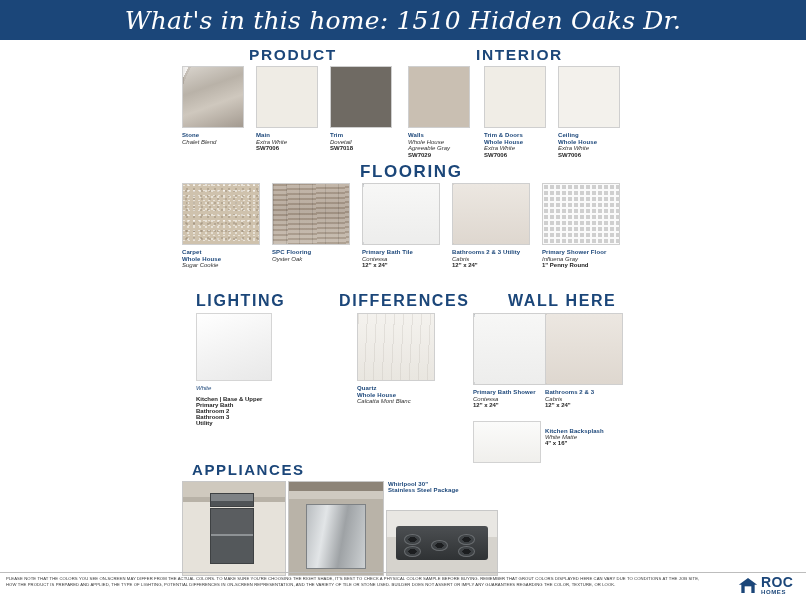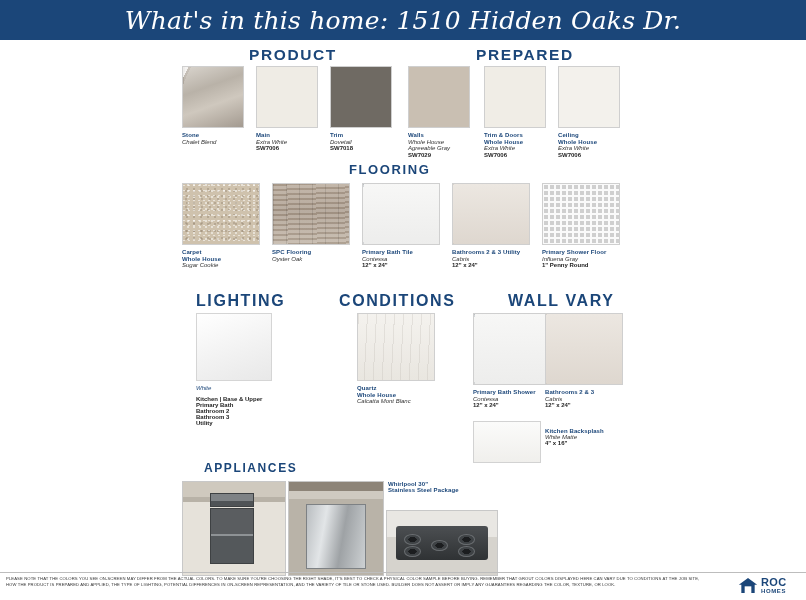--- a/index.html
+++ b/index.html
@@ -100,21 +100,21 @@
     height: 24px;
     display:flex;
     align-items:center;
   }
   .logo-mark {
     width: 20px; height: 17px;
     position:relative;
     margin-right:3px;
   }
   .logo-text { line-height:1; }
-  .logo-roc { font-size: 11px; font-weight:bold; color:#1b4679; letter-spacing:.4px;text-align:center;}
+  .logo-roc { font-size: 14px; font-weight:bold; color:#1b4679; letter-spacing:.4px;text-align:center;}
   .logo-homes { font-size: 6px; font-weight:bold; color:#1b4679; letter-spacing:.6px;}
 
   
   .tex-stone {
     background:
       linear-gradient(115deg, rgba(255,255,255,.75) 0 6%, rgba(160,150,140,.25) 6% 9%, rgba(255,255,255,0) 9% 20%),
       linear-gradient(95deg, rgba(120,110,100,.30) 0 3%, rgba(255,255,255,0) 3% 14%),
       linear-gradient(160deg, #d9d4cd 0%, #b9b2a8 35%, #cfc8be 60%, #a39a90 100%);
   }
   .tex-solid-extrawhite { background:#efece5; }
@@ -211,21 +211,21 @@
   
 </style>
 </head>
 <body>
 
 <div class="header">
   <div class="header-title">What's in this home: 1510 Hidden Oaks Dr.</div>
 </div>
 
 <div class="sec-title" style="left:249px; top:46px;">PRODUCT</div>
-<div class="sec-title" style="left:476px; top:46px;">PREPARED</div>
+<div class="sec-title" style="left:476px; top:46px;">INTERIOR</div>
 
 <div class="swatch" style="left:182px; top:66px;">
   <div class="sw-img tex-stone"></div>
   <div class="sw-cap">
     <div class="cap-name">Stone</div>
     <div class="cap-sub">Chalet Blend</div>
   </div>
 </div>
 
 <div class="swatch" style="left:256px; top:66px;">
@@ -269,21 +269,21 @@
 <div class="swatch" style="left:558px; top:66px;">
   <div class="sw-img tex-solid-ceiling"></div>
   <div class="sw-cap">
     <div class="cap-name">Ceiling</div>
     <div class="cap-name">Whole House</div>
     <div class="cap-sub">Extra White</div>
     <div class="cap-code">SW7006</div>
   </div>
 </div>
 
-<div class="sec-title" style="left:349px; top:162px; font-size:13px;">FLOORING</div>
+<div class="sec-title" style="left:360px; top:162px; font-size:17px;">FLOORING</div>
 
 <div class="swatch" style="left:182px; top:183px;">
   <div class="sw-img-lg tex-carpet"></div>
   <div class="sw-cap">
     <div class="cap-name">Carpet</div>
     <div class="cap-name">Whole House</div>
     <div class="cap-sub">Sugar Cookie</div>
   </div>
 </div>
 
@@ -316,22 +316,22 @@
 <div class="swatch" style="left:542px; top:183px;">
   <div class="sw-img-lg tex-penny"></div>
   <div class="sw-cap">
     <div class="cap-name">Primary Shower Floor</div>
     <div class="cap-sub">Influena Gray</div>
     <div class="cap-code">1" Penny Round</div>
   </div>
 </div>
 
 <div class="sec-title" style="left:196px; top:292px; font-size:16px;">LIGHTING</div>
-<div class="sec-title" style="left:339px; top:292px; font-size:16px;">CONDITIONS</div>
-<div class="sec-title" style="left:508px; top:292px; font-size:16px;">WALL VARY</div>
+<div class="sec-title" style="left:339px; top:292px; font-size:16px;">DIFFERENCES</div>
+<div class="sec-title" style="left:508px; top:292px; font-size:16px;">WALL HERE</div>
 
 <div class="swatch" style="left:196px; top:313px;">
   <div class="tex-cab-white" style="width:76px;height:68px;"></div>
   <div class="sw-cap">
     <div class="cap-sub" style="color:#1b4679;">White</div>
   </div>
 </div>
 <div class="abs" style="left:196px; top:396px; width:110px;">
   <div class="cap-code">Kitchen | Base &amp; Upper</div>
   <div class="cap-code">Primary Bath</div>
@@ -369,21 +369,21 @@
 
 <div class="swatch" style="left:473px; top:421px;">
   <div class="tex-backsplash" style="width:68px;height:42px;border:1px solid #d2d2d2;"></div>
 </div>
 <div class="abs" style="left:545px; top:428px; width:90px;">
   <div class="cap-name">Kitchen Backsplash</div>
   <div class="cap-sub">White Matte</div>
   <div class="cap-code">4" x 16"</div>
 </div>
 
-<div class="sec-title" style="left:204px; top:461px; font-size:12px;">APPLIANCES</div>
+<div class="sec-title" style="left:192px; top:461px; font-size:15px;">APPLIANCES</div>
 
 <div class="photo photo-oven" style="left:182px; top:481px; width:104px; height:95px;">
   <div class="oven-micro"></div>
   <div class="oven-body"></div>
 </div>
 
 <div class="photo photo-dish" style="left:288px; top:481px; width:96px; height:95px;">
   <div class="dish-front"></div>
 </div>
 

